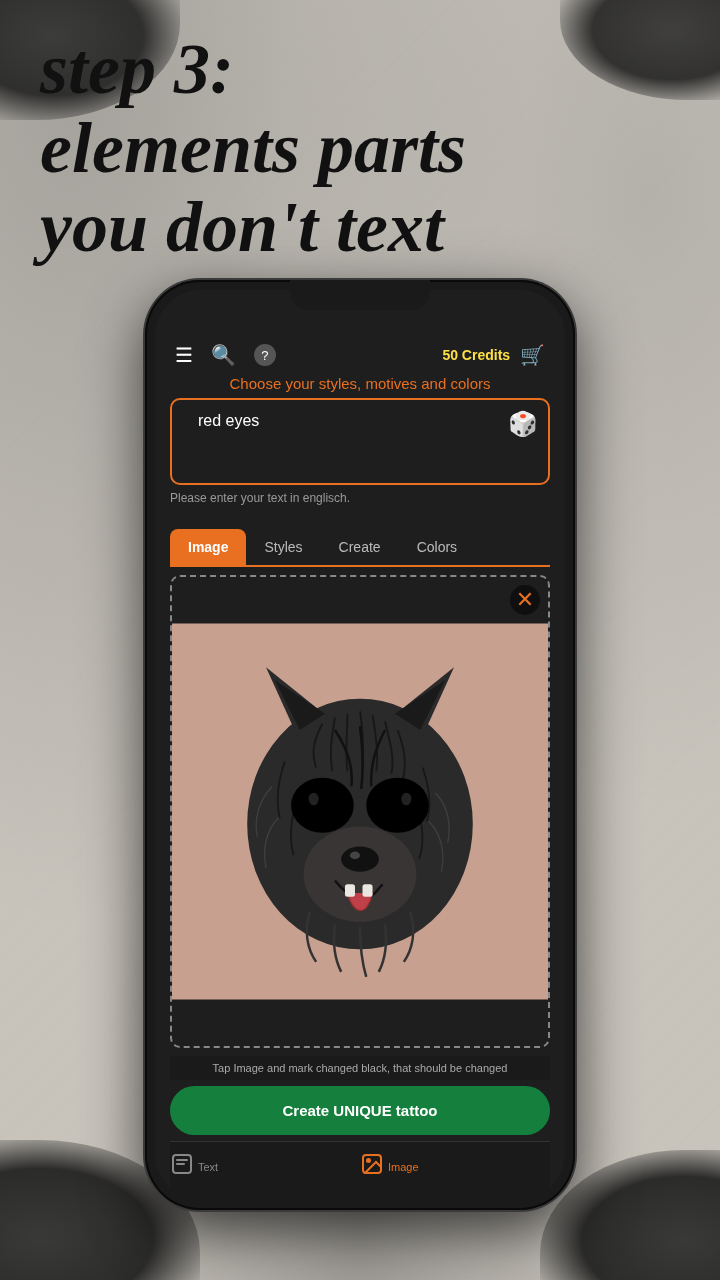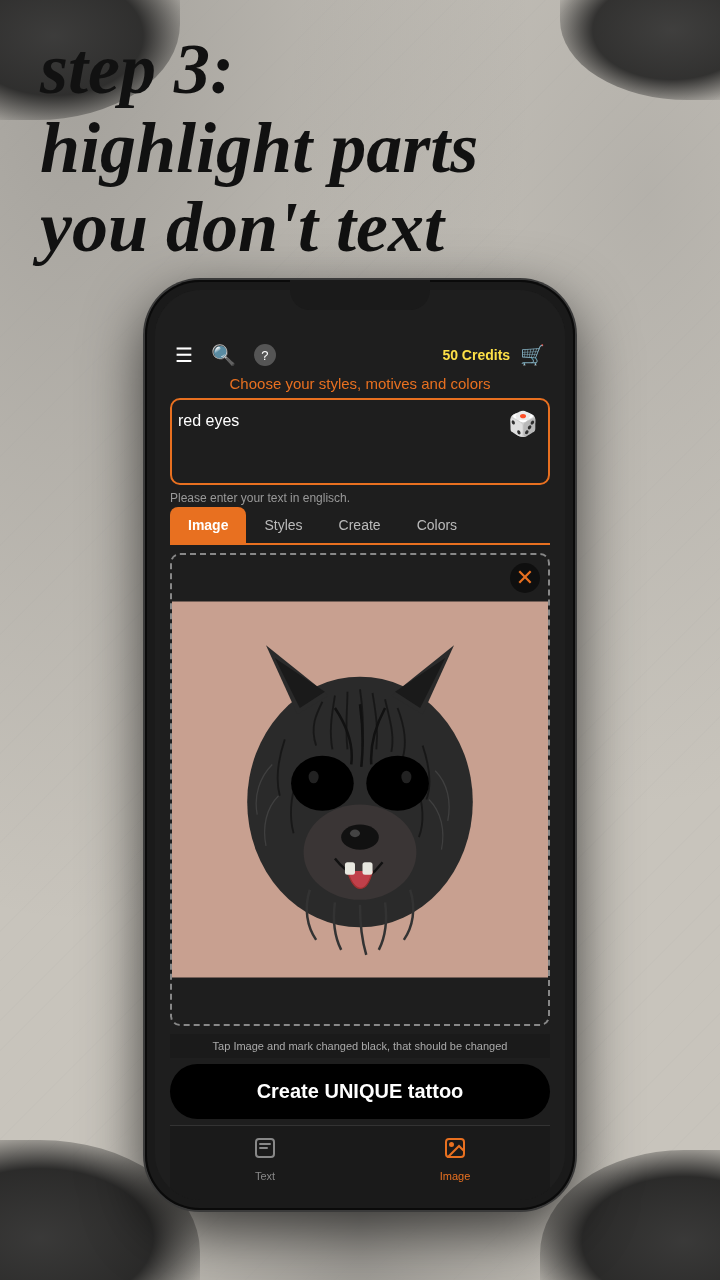--- a/index.html
+++ b/index.html
@@ -208,21 +208,21 @@
       font-weight: 500;
       margin-bottom: 6px;
       text-align: center;
     }
 
     
     .text-input-area {
       background: #1e1e1e;
       border: 2px solid #e87020;
       border-radius: 10px;
-      padding: 12px 6px;
+      padding: 12px 26px;
       position: relative;
       margin-bottom: 6px;
     }
     .text-input-field {
       width: 100%;
       background: transparent;
       border: none;
       outline: none;
       color: #fff;
       font-size: 16px;
@@ -235,21 +235,21 @@
       top: 10px;
       right: 10px;
       font-size: 24px;
       color: #e87020;
       cursor: pointer;
     }
     .hint-text {
       color: #999;
       font-size: 12px;
       font-family: sans-serif;
-      margin-bottom: 2px;
+      margin-bottom: 24px;
     }
 
     
     .tabs {
       display: flex;
       border-bottom: 2px solid #e87020;
       margin-bottom: 8px;
     }
     .tab {
       padding: 10px 18px;
@@ -308,46 +308,46 @@
       color: #aaa;
       font-size: 11px;
       font-family: sans-serif;
       text-align: center;
       padding: 6px 10px;
       background: #1a1a1a;
     }
 
     
     .cta-btn {
-      background: #000000;
+      background: #15803d;
       color: #fff;
       border: none;
       border-radius: 30px;
       padding: 16px;
-      font-size: 20px;
+      font-size: 15px;
       font-weight: 700;
       font-family: sans-serif;
       width: 100%;
       cursor: pointer;
       margin: 6px 0;
       flex-shrink: 0;
     }
 
     
     .bottom-nav {
       display: flex;
       background: #1a1a1a;
       padding: 10px 0 18px;
       border-top: 1px solid #333;
       flex-shrink: 0;
     }
     .nav-item {
       flex: 1;
       display: flex;
-      flex-direction: column;
+      flex-direction: row;
       align-items: center;
       gap: 4px;
       cursor: pointer;
     }
     .nav-icon {
       font-size: 22px;
       color: #888;
     }
     .nav-icon.active {
       color: #e87020;
@@ -366,21 +366,21 @@
 
 <div class="bg-texture"></div>
 <div class="ink-top-left"></div>
 <div class="ink-top-right"></div>
 <div class="ink-bottom-left"></div>
 <div class="ink-bottom-right"></div>
 
 <div class="heading">
   <div class="heading-text">
     <span>step 3:</span><br>
-    <span>highlight parts</span><br>
+    <span>elements parts</span><br>
     <span>you don't text</span>
   </div>
 </div>
 
 <div class="phone-wrapper">
   <div class="phone-outer">
     <div class="phone-notch"></div>
     <div class="phone-screen">
 
       <div class="status-bar"></div>

